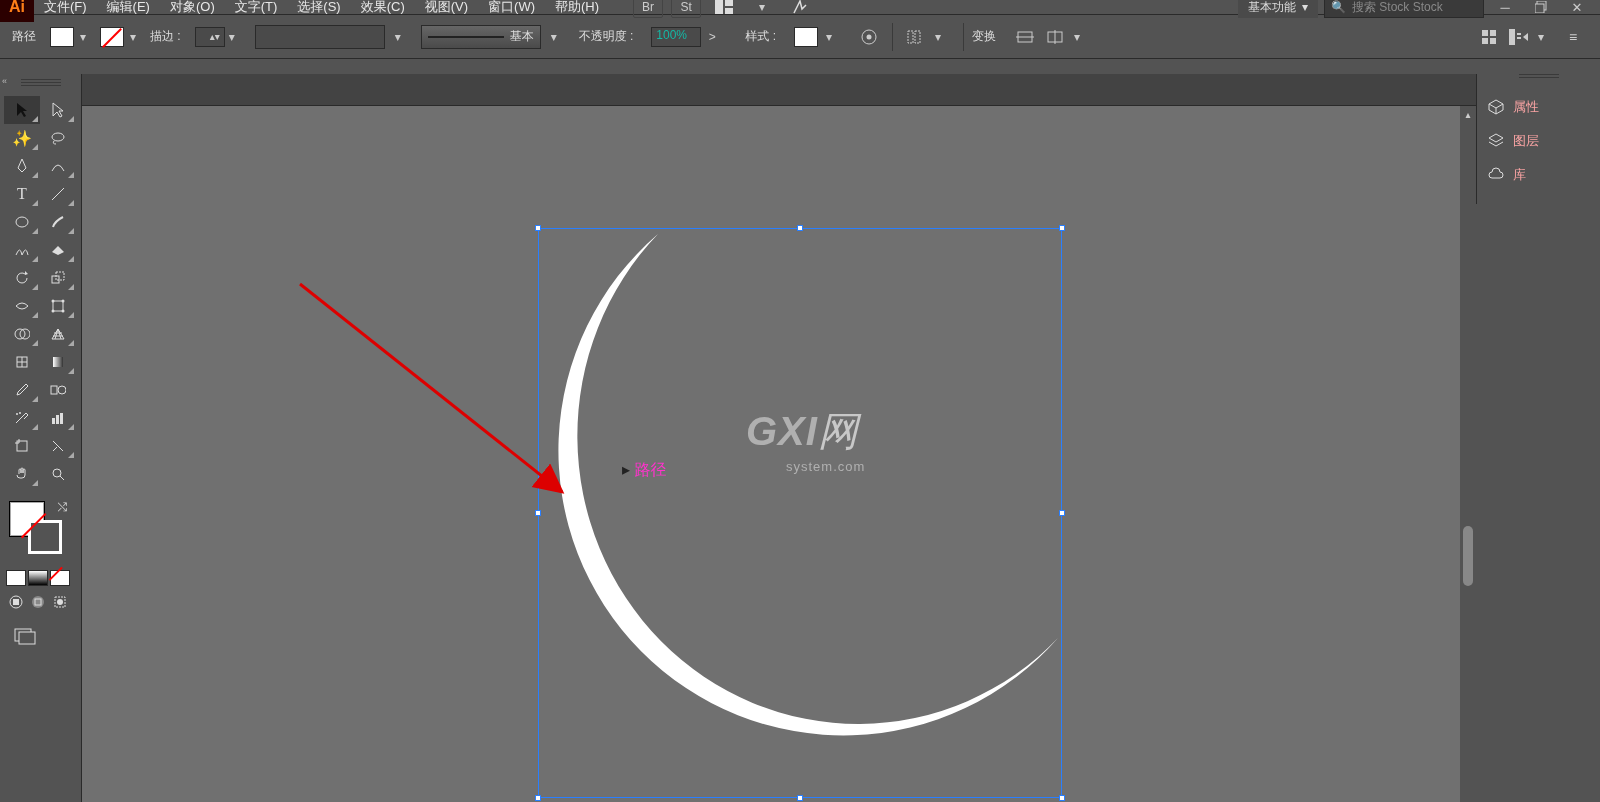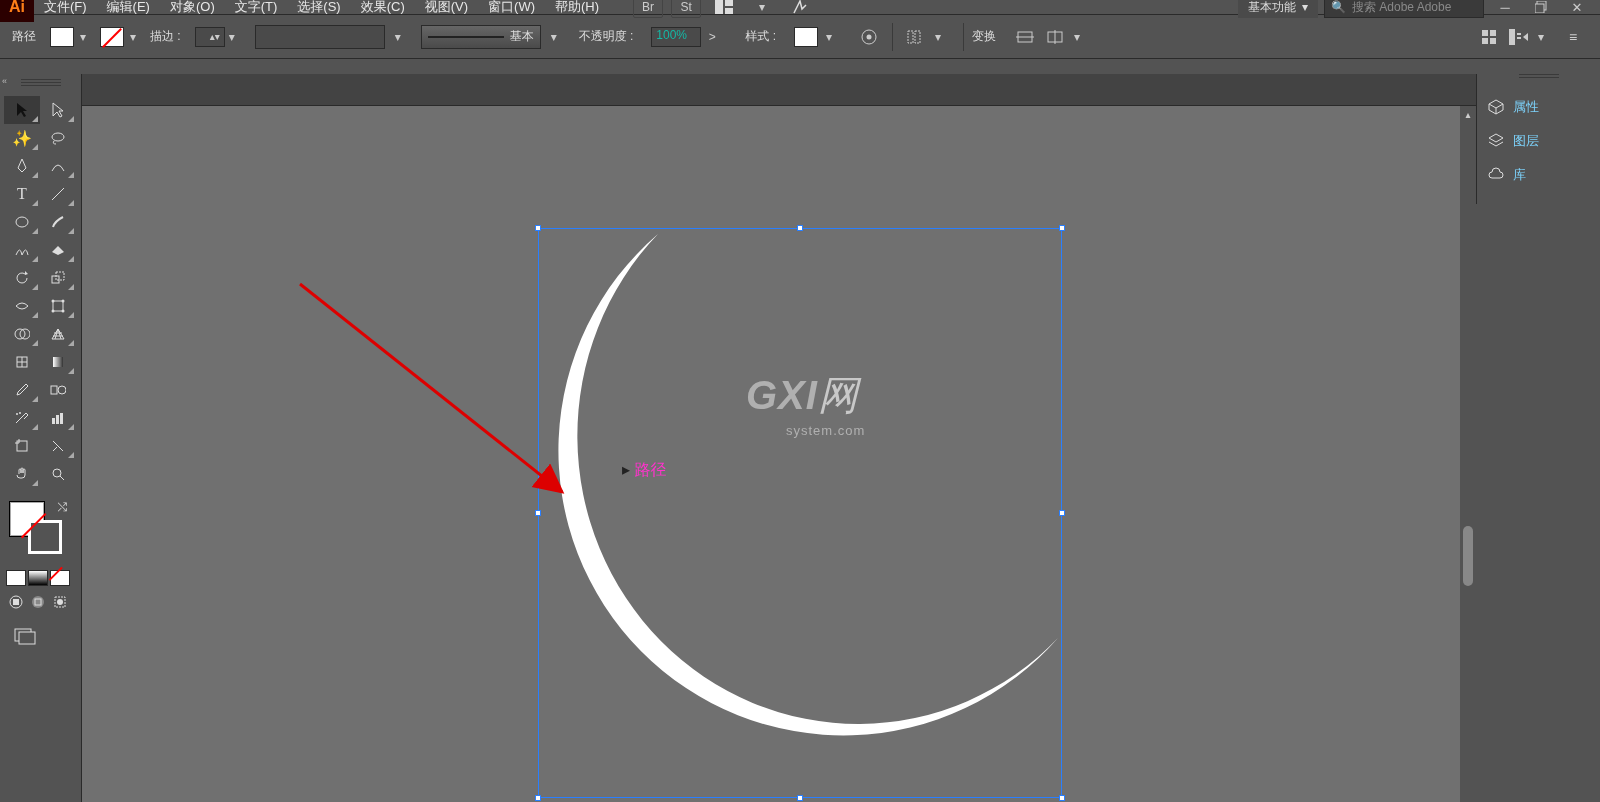--- a/index.html
+++ b/index.html
@@ -56,21 +56,21 @@
   .tb-mode.grad { background: linear-gradient(#fff,#000); }
   .tb-mode.none { background: #fff; position:relative; }
   .tb-mode.none::after { content:""; position:absolute; inset:0; border-top:2px solid red; transform: rotate(-45deg); }
   .tb-icon-row { display:flex; gap:6px; padding:6px 8px; color:#ddd; font-size:14px; }
   .tb-screen { margin: 8px 12px; }
 
   
   .right-panels { position: absolute; right: 0; top: 74px; width: 124px; height: 130px; background: #535353; border-left: 1px solid #2a2a2a; }
   .rp-grip { height: 16px; display:flex; justify-content:center; }
   .rp-grip .bars { width:40px; height:6px; background: repeating-linear-gradient(#3a3a3a 0 1px, transparent 1px 3px); }
-  .rp-item { height: 34px; display: flex; align-items: center; gap: 8px; padding: 0 10px; color: #7dd3fc; font-size: 13px; cursor: pointer; }
+  .rp-item { height: 34px; display: flex; align-items: center; gap: 8px; padding: 0 10px; color: #fca5a5; font-size: 13px; cursor: pointer; }
 
   
   .doc-strip { position: absolute; left: 82px; top: 74px; right: 124px; height: 32px; background: #434343; display: flex; align-items: center; border-bottom: 1px solid #2a2a2a; }
   .doc-handle { width: 14px; height: 100%; }
   .doc-tab { height: 100%; padding: 0 28px 0 14px; background: #535353; color: #ddd; font-size: 13px; display: flex; align-items: center; position: relative; }
   .doc-tab .close { position: absolute; right: 8px; color: #bbb; cursor: pointer; }
 
   
   .canvas-wrap { position: absolute; left: 82px; top: 106px; right: 124px; bottom: 0; background: #707070; overflow: hidden; }
   .vscroll { position: absolute; right: 0; top: 0; width: 16px; bottom: 0; background: #535353; display:flex; flex-direction:column; align-items:center; }
@@ -79,21 +79,21 @@
 
   .bbox { position: absolute; left: 456px; top: 122px; width: 524px; height: 570px; border: 1px solid #2a7fff; }
   .handle { position: absolute; width: 6px; height: 6px; background: #fff; border: 1px solid #2a7fff; }
   .h-tl { left: -4px; top: -4px; } .h-tr { right: -4px; top: -4px; }
   .h-bl { left: -4px; bottom: -4px; } .h-br { right: -4px; bottom: -4px; }
   .h-tm { left: 50%; top: -4px; margin-left:-3px; } .h-bm { left: 50%; bottom: -4px; margin-left:-3px; }
   .h-ml { left: -4px; top: 50%; margin-top:-3px; } .h-mr { right: -4px; top: 50%; margin-top:-3px; }
   .moon { position: absolute; left: 456px; top: 122px; width: 524px; height: 570px; }
   .cursor-label { position: absolute; left: 540px; top: 354px; color: #ff33cc; font-size: 16px; }
   .watermark { position: absolute; left: 664px; top: 262px; color: #b0b0b0; font-family: Georgia, serif; }
-  .wm-big { font-size: 40px; font-style: italic; font-weight: bold; letter-spacing: 1px; }
+  .wm-big { font-size: 40px; font-style: italic; font-weight: bold; letter-spacing: 1px; margin-top: 36px; }
   .wm-big .thin { color:#c8c8c8; font-weight:normal; }
   .wm-small { font-size: 13px; letter-spacing: 1px; margin-left: 40px; }
   .arrow-svg { position: absolute; left: 212px; top: 172px; }
 </style>
 </head>
 <body>
 
 <div class="menubar">
   <div class="ai-logo">Ai</div>
   <div class="menu-item">文件(F)</div>
@@ -122,21 +122,21 @@
       </svg>
   </div>
 
   <div class="menubar-right">
     <div class="workspace-sel">
       <span>基本功能</span>
       <span>▾</span>
     </div>
     <div class="search-stock">
       <span>🔍</span>
-      <span>搜索 Adobe Adobe</span>
+      <span>搜索 Stock Stock</span>
     </div>
     <div class="win-btn">─</div>
     <div class="win-btn">
       <svg width="12" height="12">
           <rect x="2" y="0" width="9" height="9" fill="none" stroke="#ccc"></rect>
           <rect x="0" y="3" width="9" height="9" fill="#535353" stroke="#ccc"></rect>
         </svg>
     </div>
     <div class="win-btn">✕</div>
   </div>

